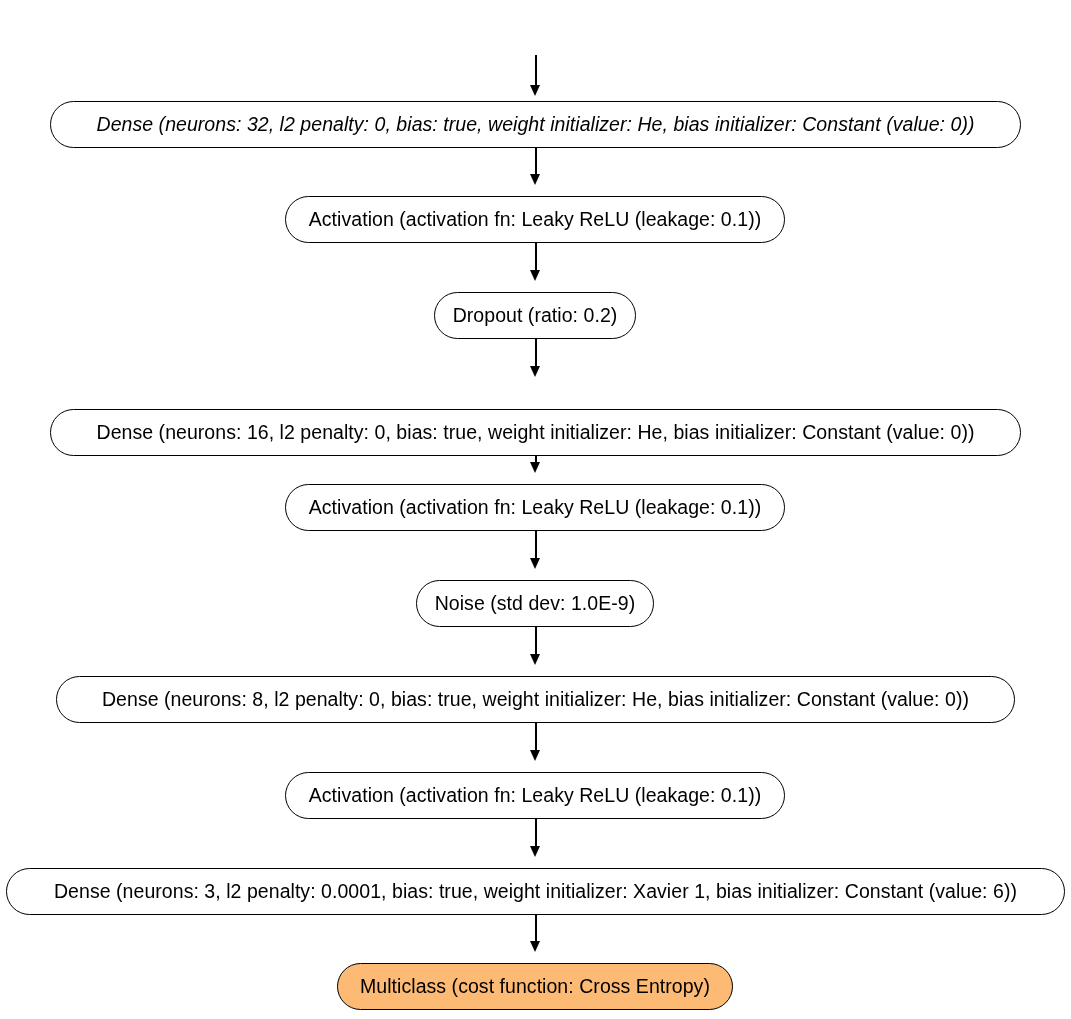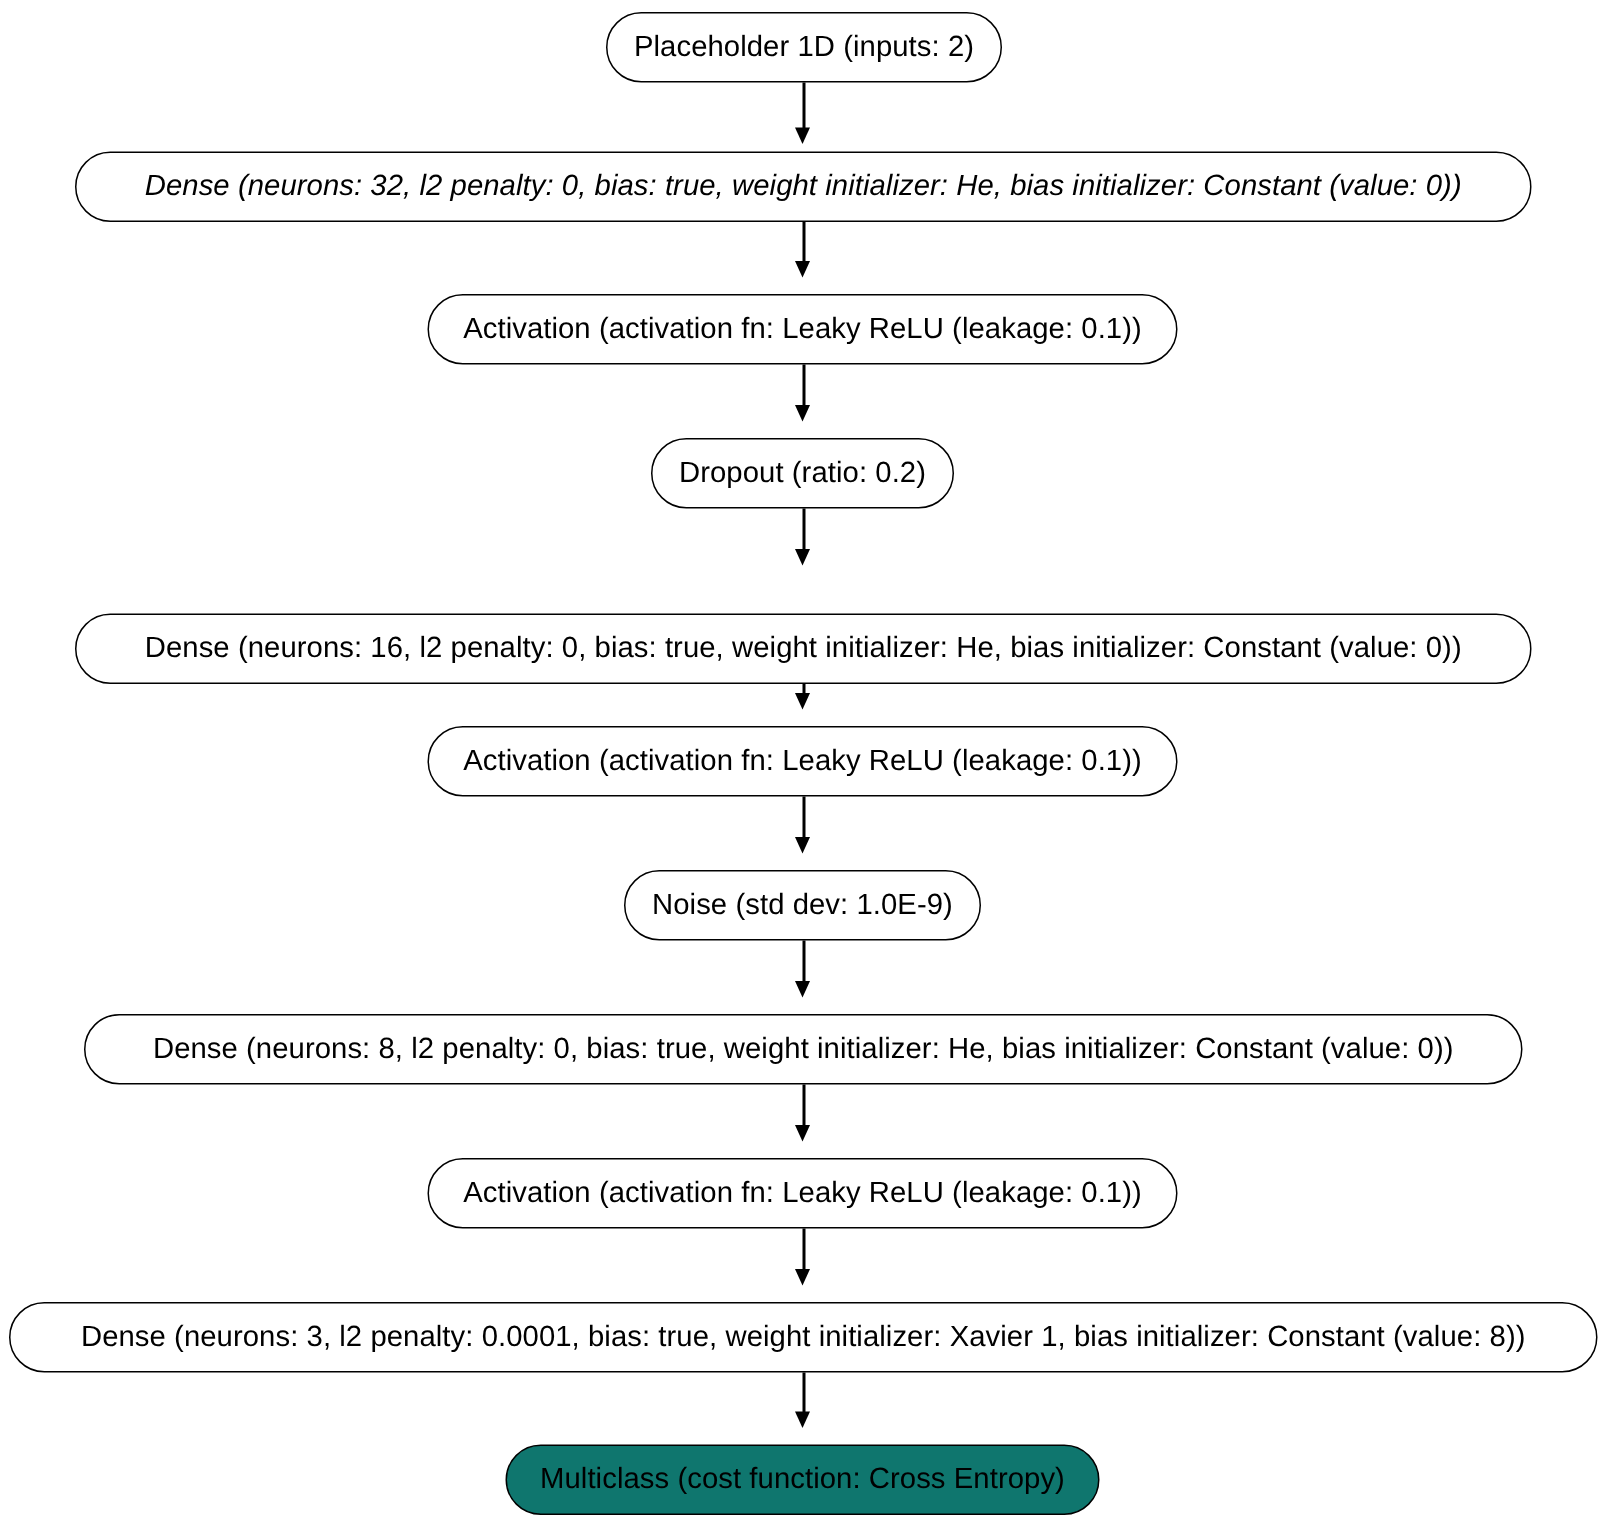--- a/index.html
+++ b/index.html
@@ -98,23 +98,20 @@
       <div class="edge-head" style="top: 27px;"></div>
     </div>
     <div class="edge" style="left: 535px; top: 819px; height: 38px;">
       <div class="edge-line" style="height: 28px;"></div>
       <div class="edge-head" style="top: 27px;"></div>
     </div>
     <div class="edge" style="left: 535px; top: 915px; height: 37px;">
       <div class="edge-line" style="height: 27px;"></div>
       <div class="edge-head" style="top: 26px;"></div>
     </div>
-    <div class="node" style="left: 404px; top: 8px; width: 264px; border-color: rgb(0, 0, 0); background: rgb(255, 255, 255);">
-      <span class="node-label">Placeholder 1D (inputs: 2)</span>
-    </div>
     <div class="node" style="left: 50px; top: 101px; width: 971px; border-color: rgb(0, 0, 0); background: rgb(255, 255, 255); font-style: italic;">
       <span class="node-label">Dense (neurons: 32, l2 penalty: 0, bias: true, weight initializer: He, bias initializer: Constant (value: 0))</span>
     </div>
     <div class="node" style="left: 285px; top: 196px; width: 500px; border-color: rgb(0, 0, 0); background: rgb(255, 255, 255);">
       <span class="node-label">Activation (activation fn: Leaky ReLU (leakage: 0.1))</span>
     </div>
     <div class="node" style="left: 434px; top: 292px; width: 202px; border-color: rgb(0, 0, 0); background: rgb(255, 255, 255);">
       <span class="node-label">Dropout (ratio: 0.2)</span>
     </div>
     <div class="node" style="left: 50px; top: 409px; width: 971px; border-color: rgb(0, 0, 0); background: rgb(255, 255, 255);">
@@ -126,18 +123,18 @@
     <div class="node" style="left: 416px; top: 580px; width: 238px; border-color: rgb(0, 0, 0); background: rgb(255, 255, 255);">
       <span class="node-label">Noise (std dev: 1.0E-9)</span>
     </div>
     <div class="node" style="left: 56px; top: 676px; width: 959px; border-color: rgb(0, 0, 0); background: rgb(255, 255, 255);">
       <span class="node-label">Dense (neurons: 8, l2 penalty: 0, bias: true, weight initializer: He, bias initializer: Constant (value: 0))</span>
     </div>
     <div class="node" style="left: 285px; top: 772px; width: 500px; border-color: rgb(0, 0, 0); background: rgb(255, 255, 255);">
       <span class="node-label">Activation (activation fn: Leaky ReLU (leakage: 0.1))</span>
     </div>
     <div class="node" style="left: 6px; top: 868px; width: 1059px; border-color: rgb(0, 0, 0); background: rgb(255, 255, 255);">
-      <span class="node-label">Dense (neurons: 3, l2 penalty: 0.0001, bias: true, weight initializer: Xavier 1, bias initializer: Constant (value: 8))</span>
+      <span class="node-label">Dense (neurons: 3, l2 penalty: 0.0001, bias: true, weight initializer: Xavier 1, bias initializer: Constant (value: 6))</span>
     </div>
-    <div class="node" style="left: 337px; top: 963px; width: 396px; border-color: rgb(0, 0, 0); background: #0f766e;">
+    <div class="node" style="left: 337px; top: 963px; width: 396px; border-color: rgb(0, 0, 0); background: #fdba74;">
       <span class="node-label">Multiclass (cost function: Cross Entropy)</span>
     </div>
   </div>
 
 </body></html>

